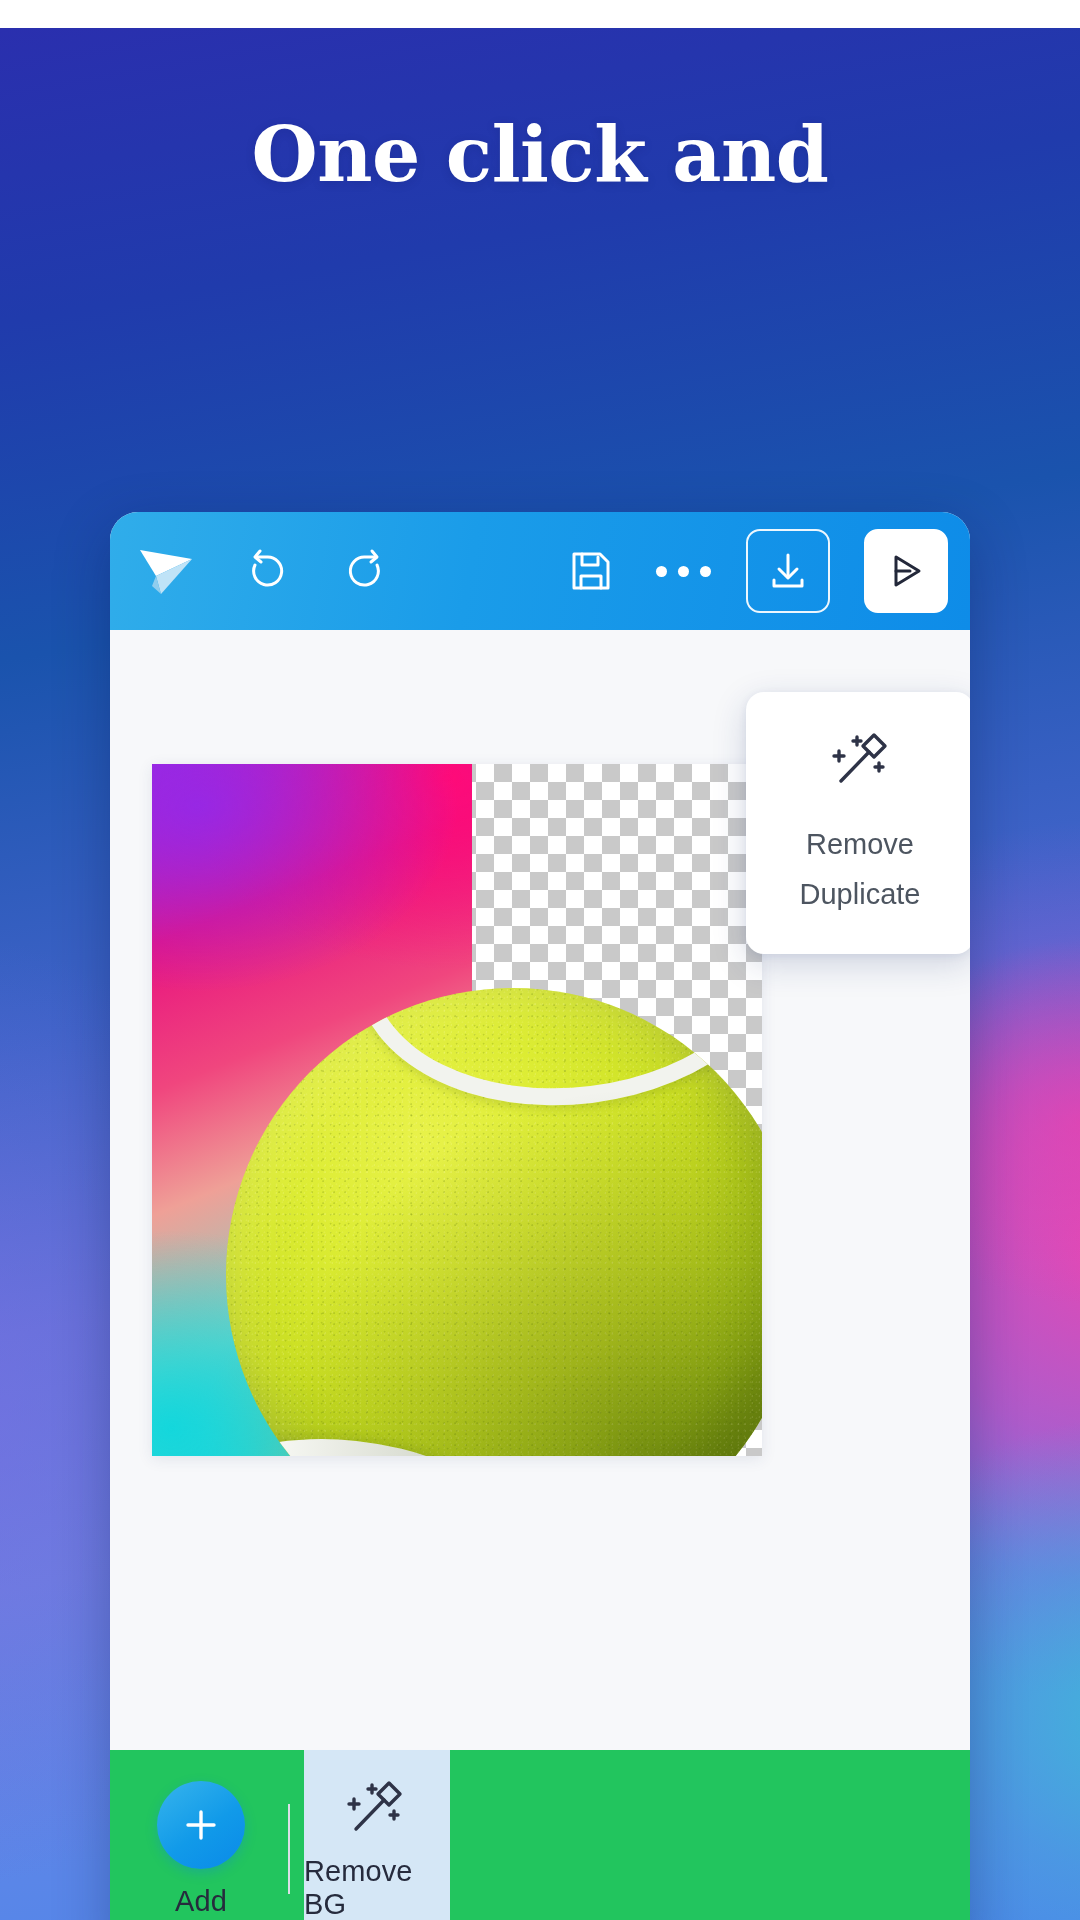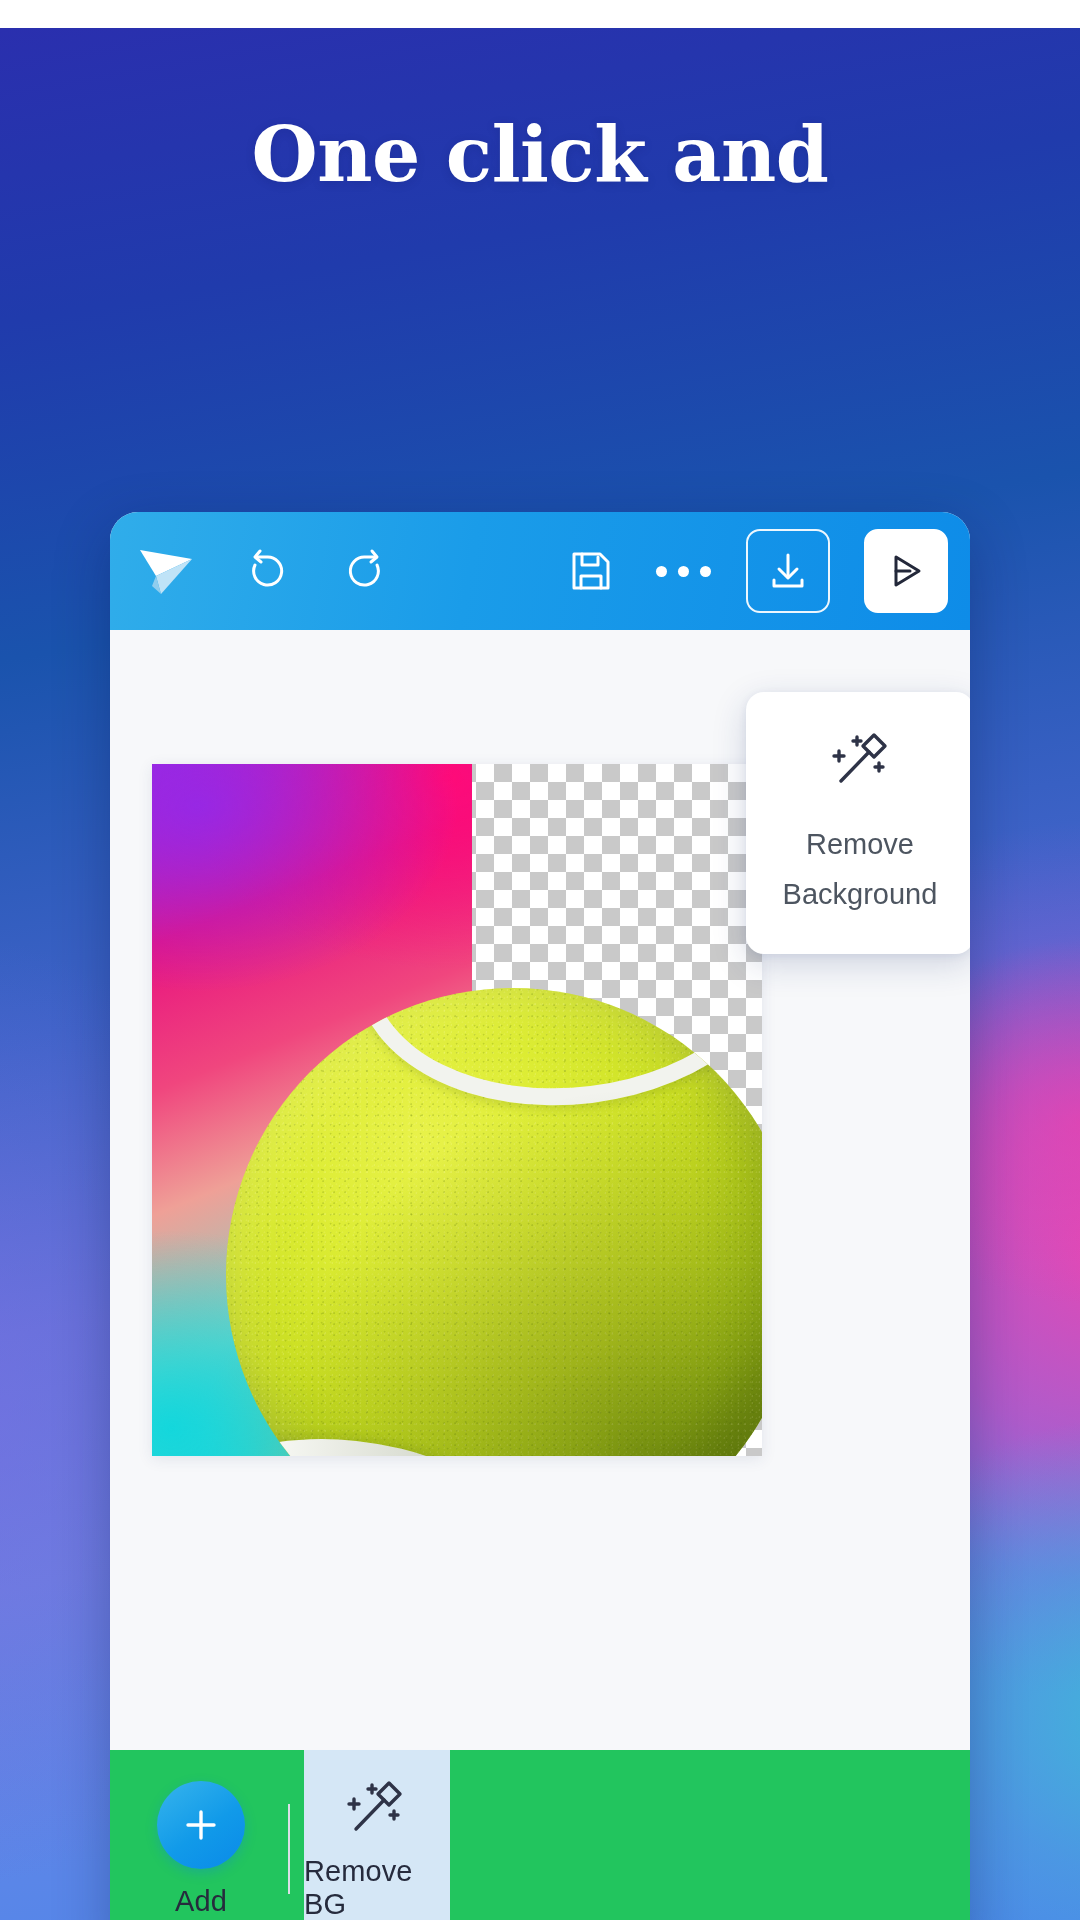--- a/index.html
+++ b/index.html
@@ -321,21 +321,21 @@
         <span class="wand">
           <svg width="62" height="62" viewBox="0 0 62 62" fill="none" stroke="#2e3347" stroke-width="3.4" stroke-linecap="round" stroke-linejoin="round">
             <path d="M12 52 L40 23"></path>
             <path d="M34 17 L45 6 L56 17 L45 28 Z"></path>
             <path d="M10 22 V32 M5 27 H15"></path>
             <path d="M28 8 V16 M24 12 H32"></path>
             <path d="M50 34 V42 M46 38 H54"></path>
           </svg>
         </span>
         <span class="tooltip-label">Remove</span>
-        <span class="tooltip-label">Background</span>
+        <span class="tooltip-label">Duplicate</span>
       </div>
 
       <div class="toolbar-bottom">
 
         <div class="tool add">
           <span class="add-circle">
             <svg width="44" height="44" viewBox="0 0 44 44" fill="none" stroke="#ffffff" stroke-width="3.4" stroke-linecap="round">
               <path d="M22 9 V35 M9 22 H35"></path>
             </svg>
           </span>

